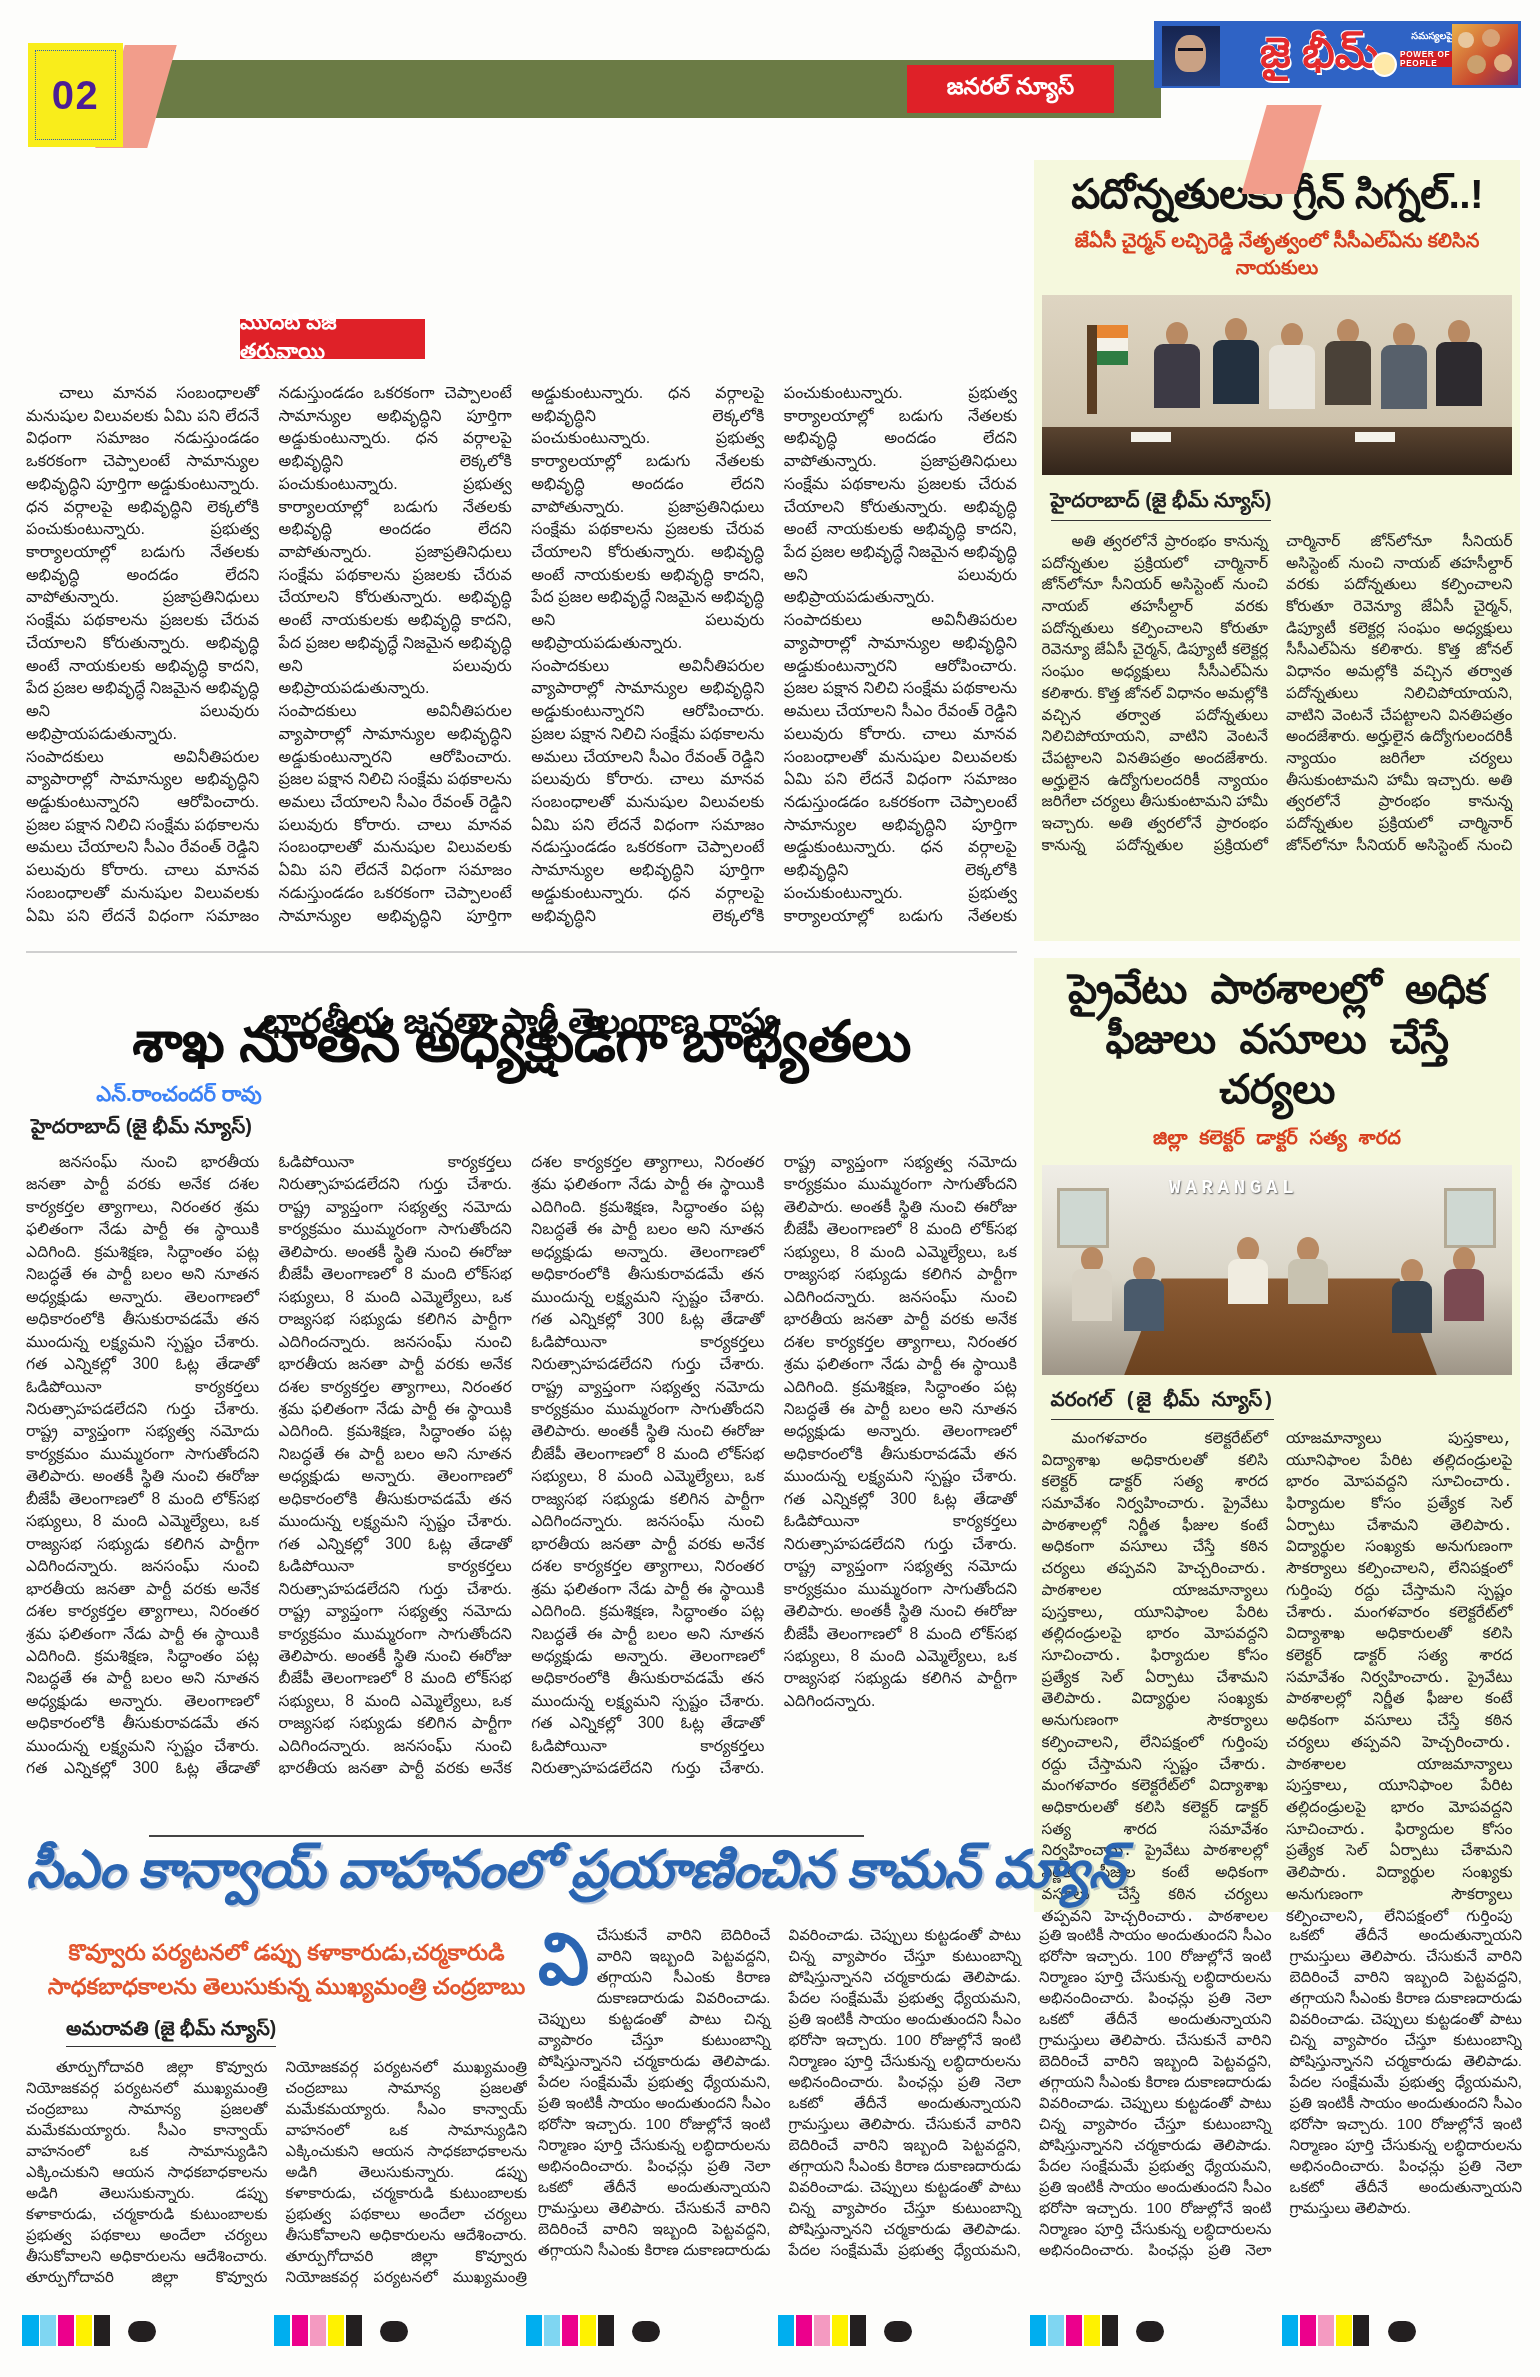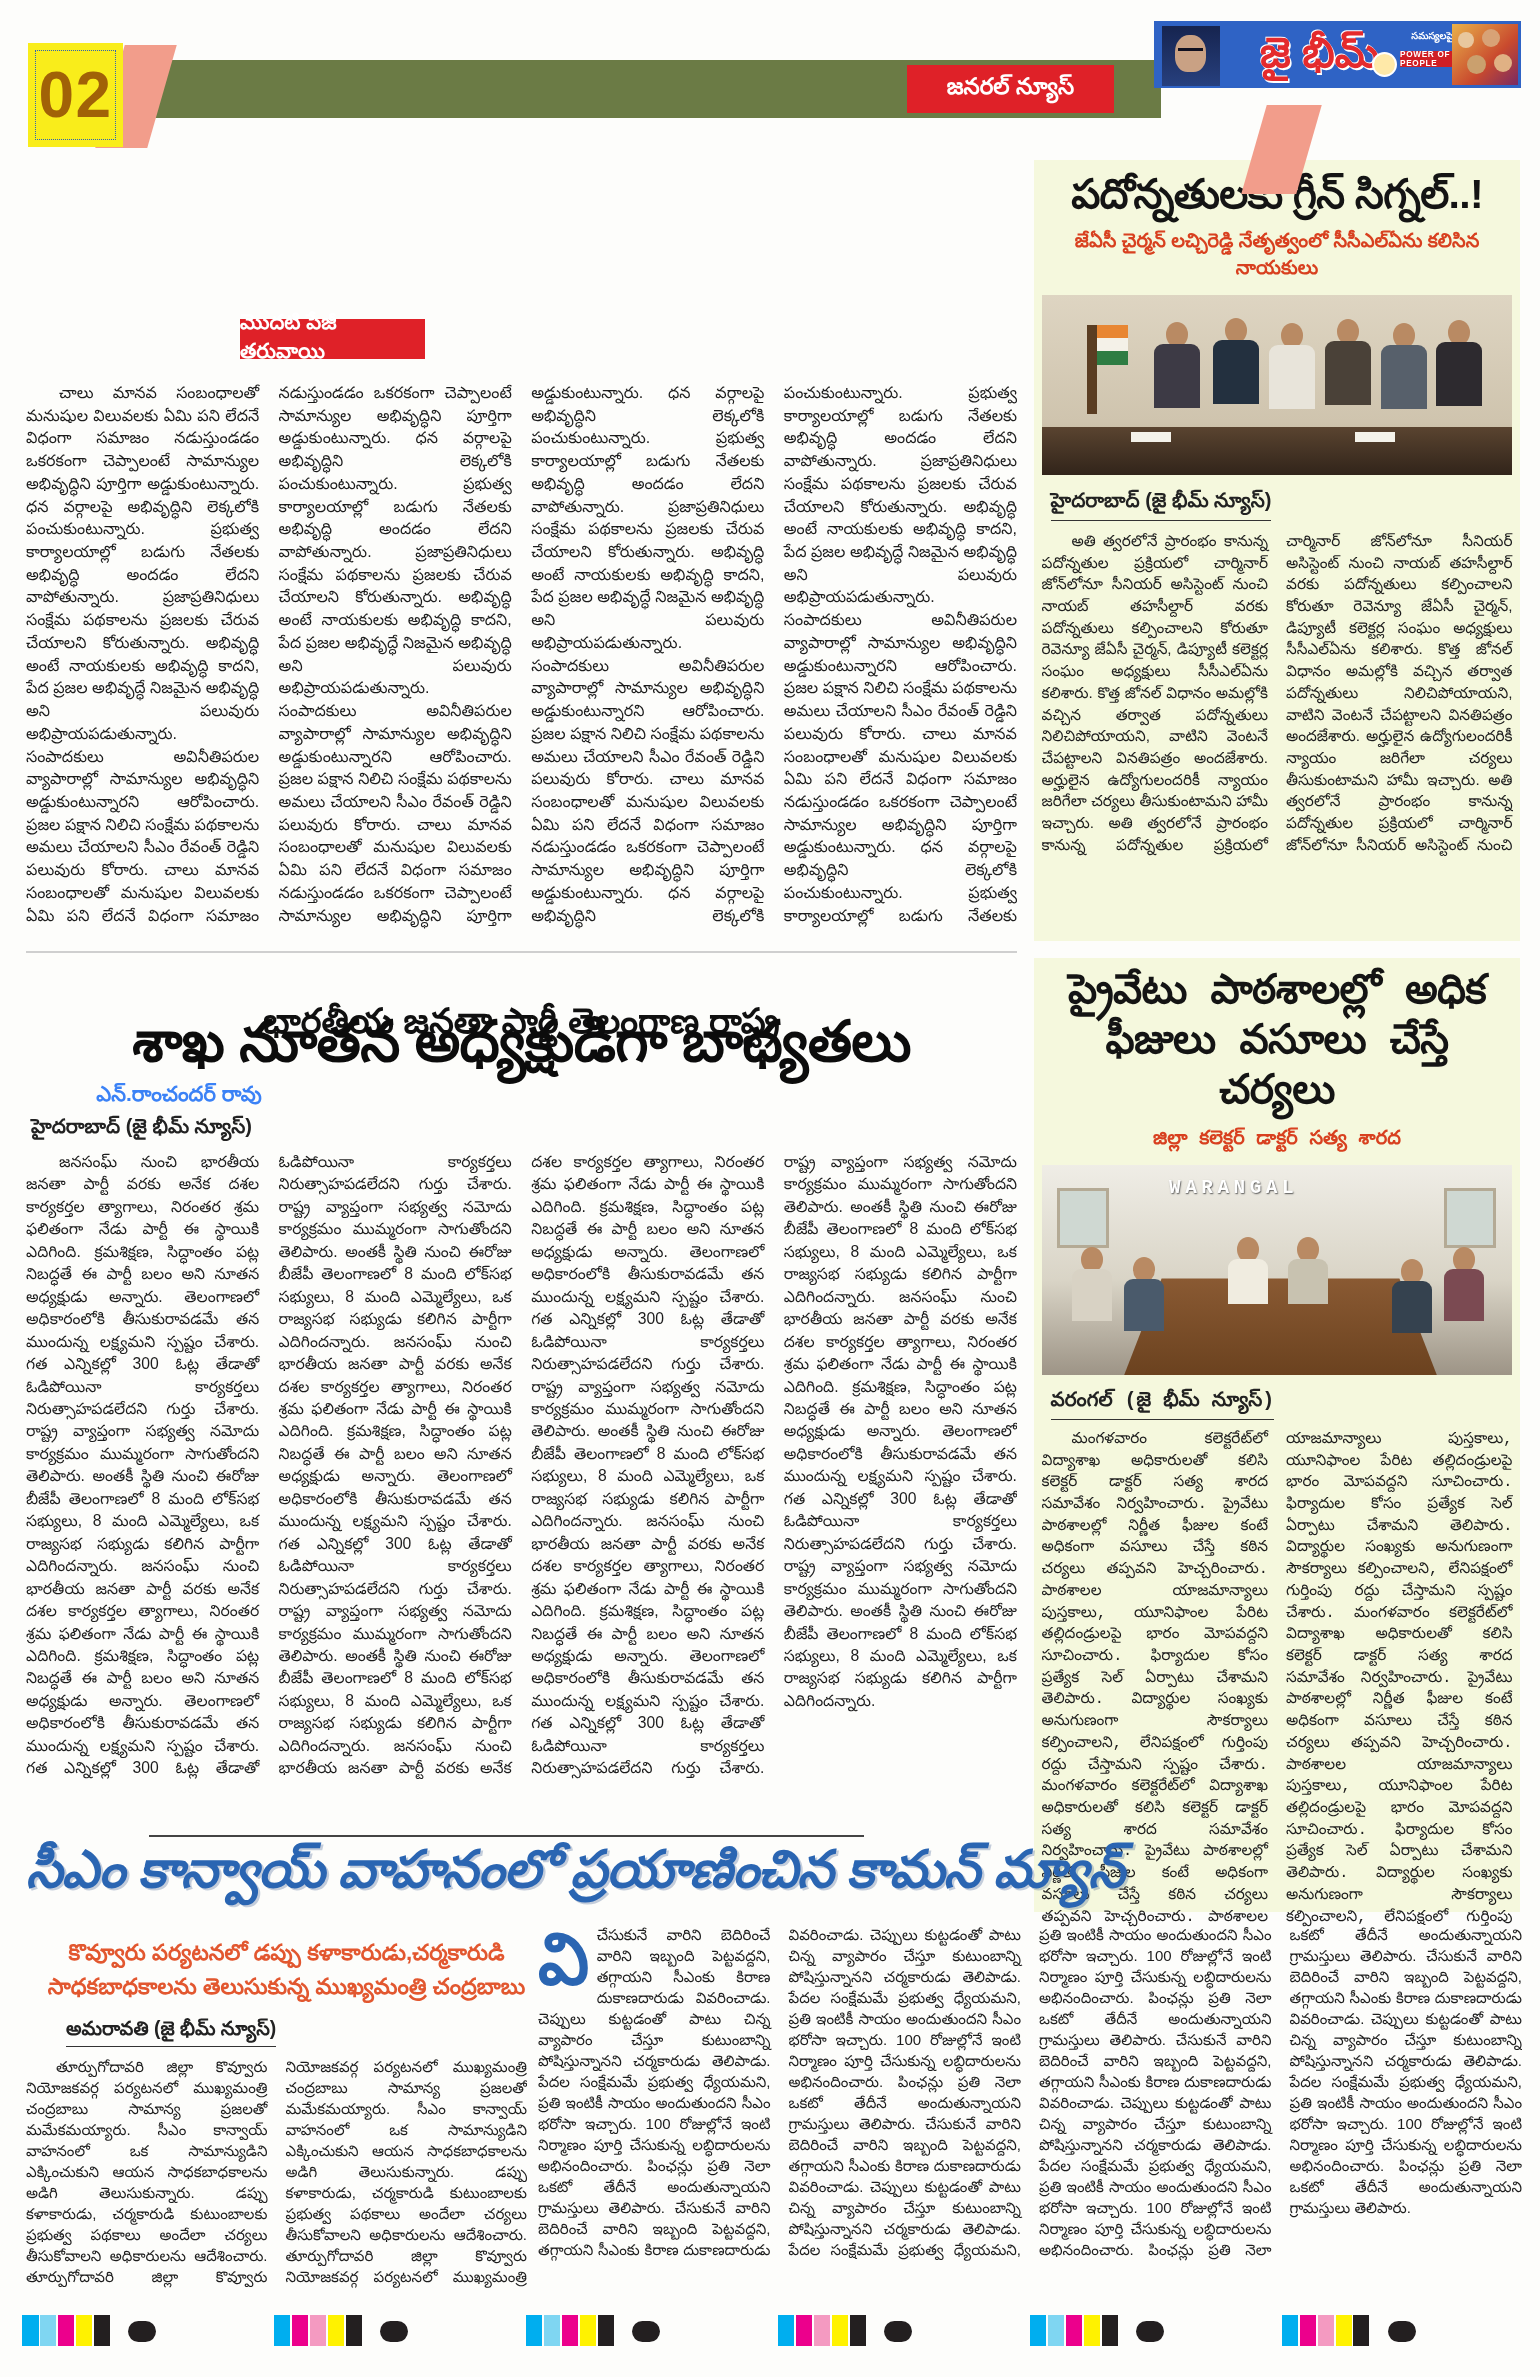--- a/index.html
+++ b/index.html
@@ -10,21 +10,21 @@
     margin:0 auto; overflow:hidden; color:#1b1b1b;
   }
   
   .pageno-box {
     position:absolute; left:28px; top:43px; width:95px; height:104px;
     background:#f9ed1b; z-index:3; display:flex; align-items:center; justify-content:center;
   }
   .pageno-box .dotted {
     position:absolute; inset:6.7px; border:1.5px dotted #2b65b5;
   }
-  .pageno { font-size:64px; font-weight:bold; color:#a16207; letter-spacing:1.5px;text-align:right; }
+  .pageno { font-size:40px; font-weight:bold; color:#4c1d95; letter-spacing:1.5px;text-align:right; }
   .pink-slash {
     position:absolute; left:110px; top:45px; width:52px; height:103px;
     background:#f29d8b; transform:skewX(-16deg); z-index:2;
   }
   .green-bar {
     position:absolute; left:138px; top:60px; width:1023px; height:58px;
     background:#6b7b45; z-index:1; display:flex; align-items:center;
   }
   .green-bar .date {
     position:absolute; left:224px; width:417px; text-align:center;

